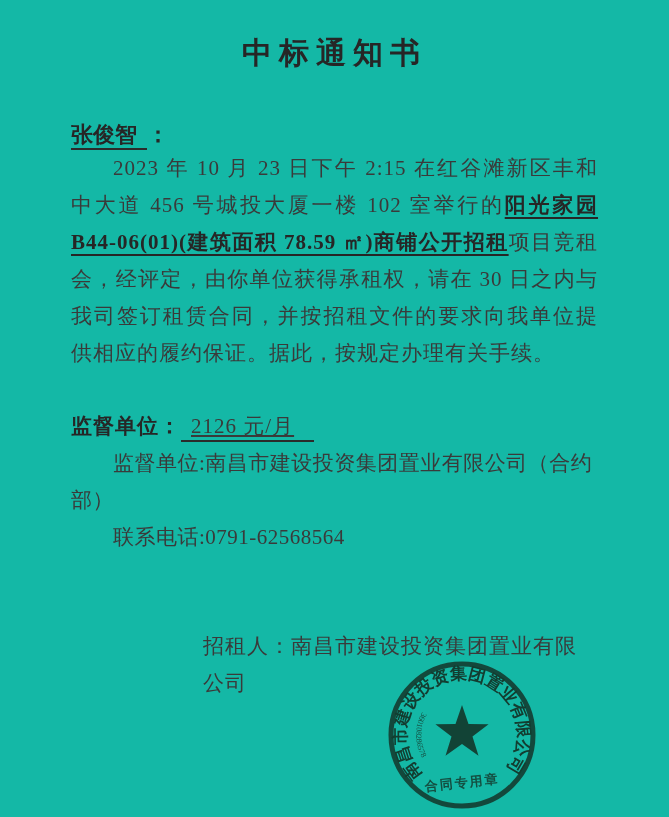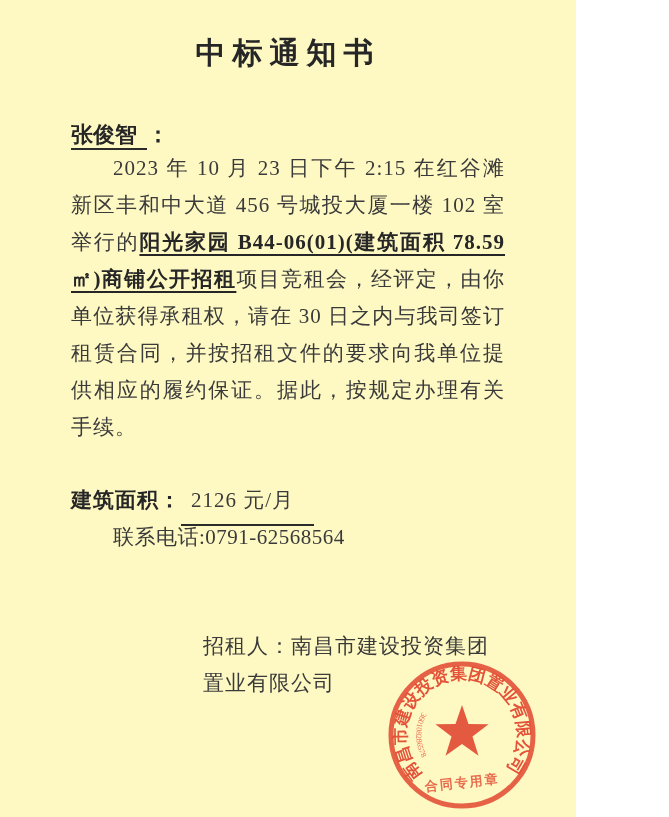--- a/index.html
+++ b/index.html
@@ -1,17 +1,17 @@
 <!DOCTYPE html>
 <html><head>
 <meta charset="utf-8">
 <style>
   html,body { margin:0; padding:0; background:#ffffff; }
   .page {
-    position:relative; width:576px; height:817px; background:#fef9c3;
+    position:relative; width:669px; height:817px; background:#14b8a6;
     font-family:"Liberation Serif","DejaVu Serif",serif;
     color:#3a3a3a; overflow:hidden;
   }
   .content { padding:0 71px; }
   .title {
     margin:32px 0 0 0; text-align:center; font-size:30px; line-height:42px;
     font-weight:700; letter-spacing:7px; color:#262626;
   }
   .addressee { margin-top:46px; font-size:22px; line-height:30px; font-weight:700; color:#262626; }
   .addressee .name { border-bottom:2px solid #2b2b2b; padding:0 10px 1px 0; }
@@ -19,21 +19,21 @@
     margin:0; font-size:21px; line-height:37px; letter-spacing:1px;
     text-align:justify; text-indent:2em;
   }
   .p1 { }
   .hl {
     font-weight:700; color:#262626; text-decoration:underline;
     text-decoration-thickness:2px; text-underline-offset:5px;
   }
   .result-line { margin-top:36px; font-size:21px; line-height:37px; }
   .result-label { font-weight:700; color:#262626; letter-spacing:1px; }
-  .result-value { border-bottom:2px solid #2b2b2b; padding:0 20px 12px 10px; letter-spacing:1px; }
+  .result-value { border-bottom:2px solid #2b2b2b; padding:0 20px 2px 10px; letter-spacing:1px;text-decoration:underline; }
   .p2 { margin-top:39px; }
   .supervisor, .phone { margin:0; font-size:21px; line-height:37px; letter-spacing:0.5px; text-indent:2em; }
   .lessor-line { margin-top:72px; font-size:21px; line-height:37px; letter-spacing:1px; padding-left:132px; }
   .seal {
     position:absolute; left:376px; top:649px; width:172px; height:172px;
     mix-blend-mode:multiply; opacity:0.92; pointer-events:none;
   }
   .seal text { font-family:"Liberation Serif","DejaVu Serif",serif; }
 </style>
 </head>
@@ -46,24 +46,25 @@
 
     <div class="addressee">
       <span class="name">张俊智</span><span>：</span>
     </div>
 
     <p class="para p1">
       <span>2023 年 10 月 23 日下午 2:15 在红谷滩新区丰和中大道 456 号城投大厦一楼 102 室举行的</span><span class="hl">阳光家园 B44-06(01)(建筑面积 78.59 ㎡)商铺公开招租</span><span>项目竞租会，经评定，由你单位获得承租权，请在 30 日之内与我司签订租赁合同，并按招租文件的要求向我单位提供相应的履约保证。据此，按规定办理有关手续。</span>
     </p>
 
     <div class="result-line">
-      <span class="result-label">建筑面积：</span><span class="result-value">2126 元/月</span>
+      <span class="result-label">监督单位：</span><span class="result-value">2126 元/月</span>
     </div>
 
 
+    <p class="supervisor">监督单位:南昌市建设投资集团置业有限公司（合约部）</p>
     <p class="phone">联系电话:0791-62568564</p>
 
     <div class="lessor-line">
       <span>招租人：</span><span>南昌市建设投资集团置业有限公司</span>
     </div>
 
   </div>
 
   <svg class="seal" viewBox="0 0 172 172" aria-hidden="true">
     <defs>

